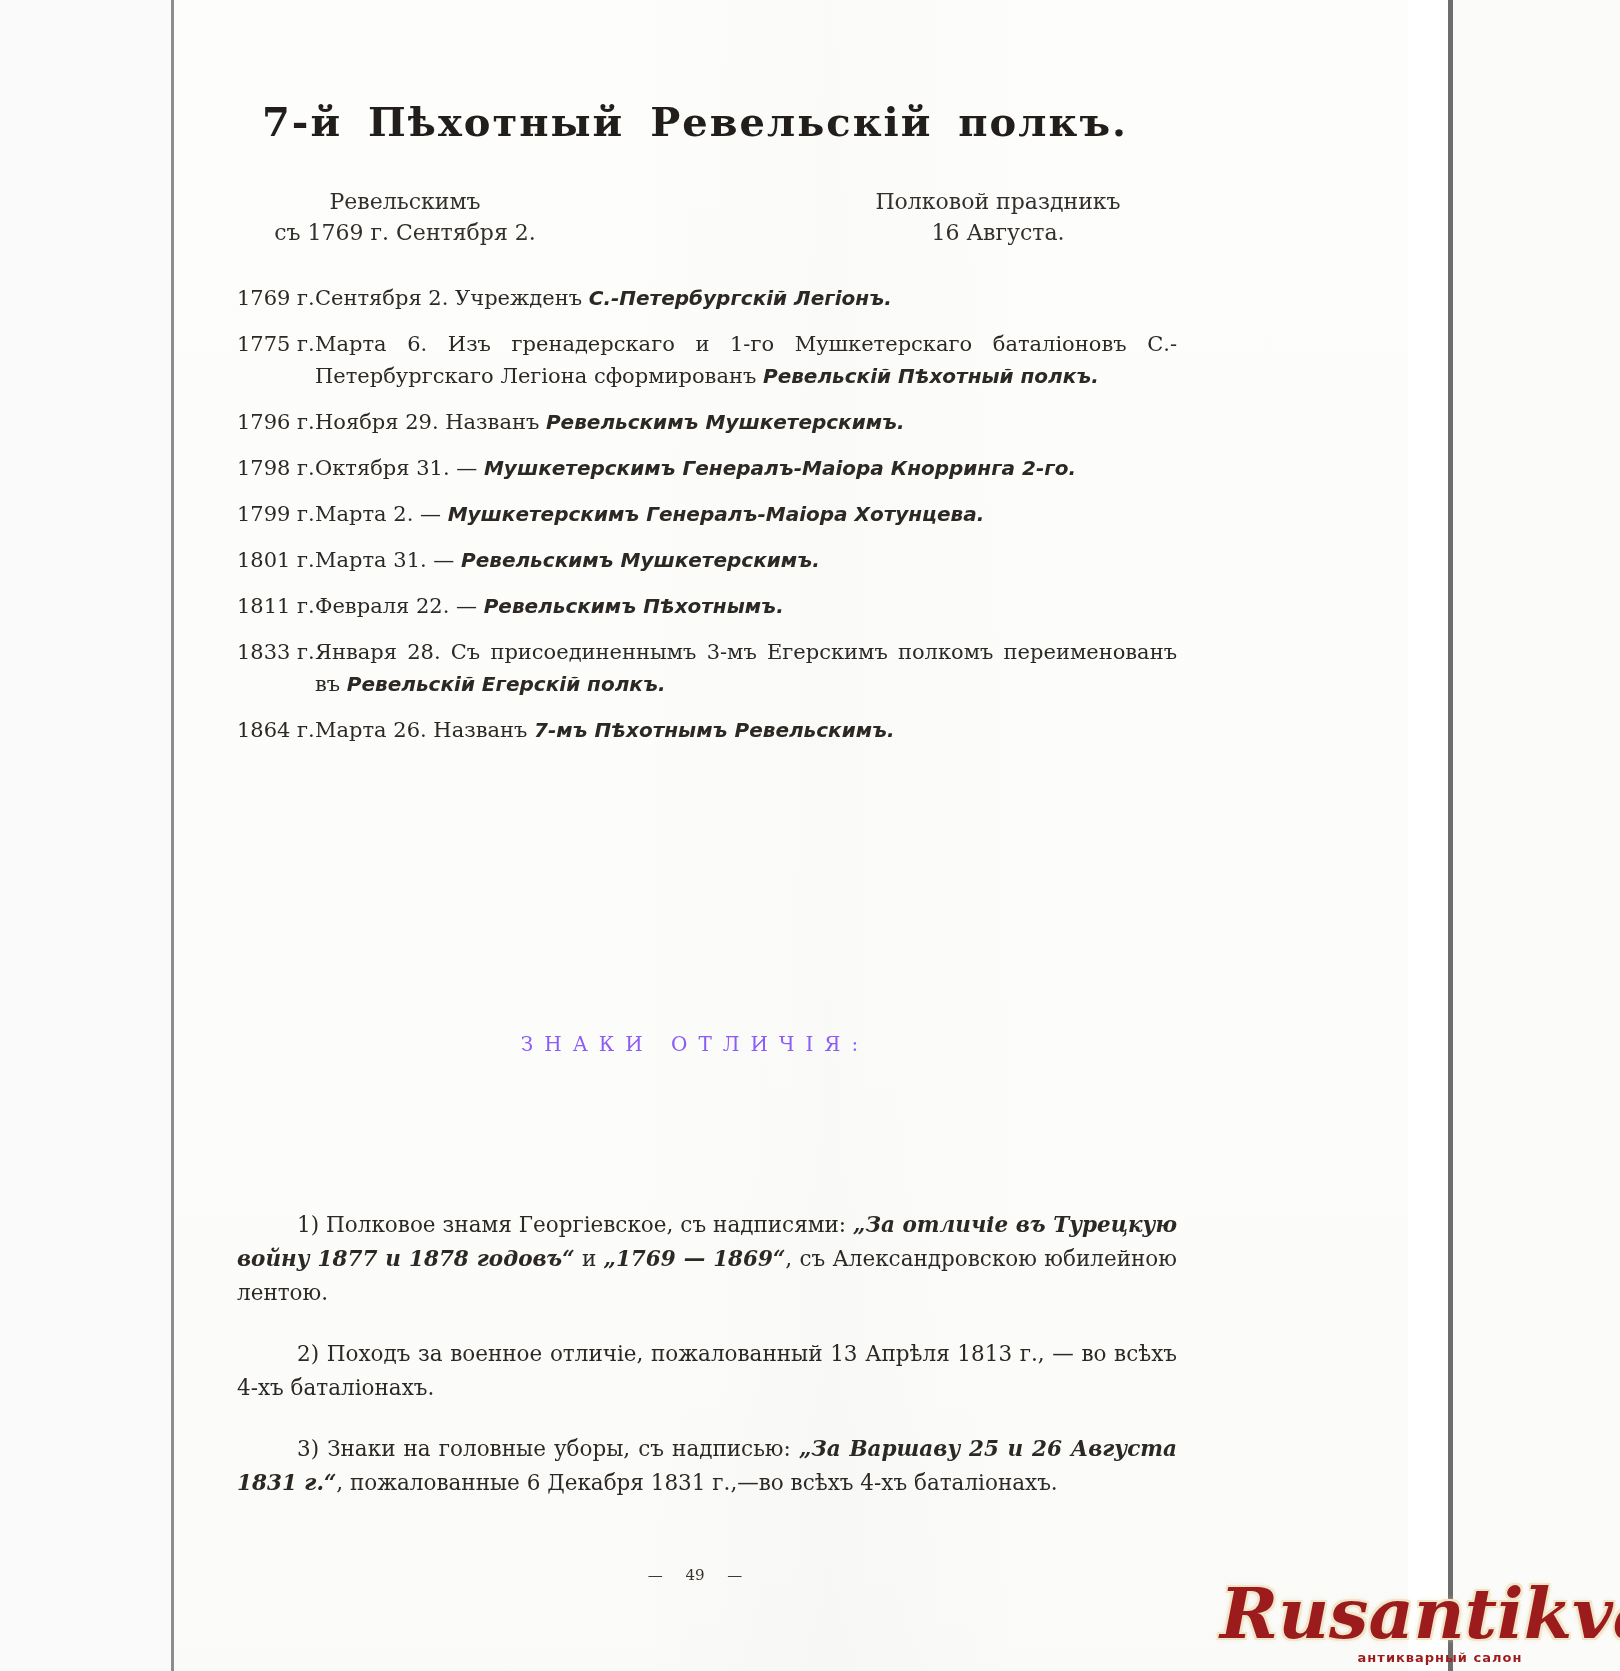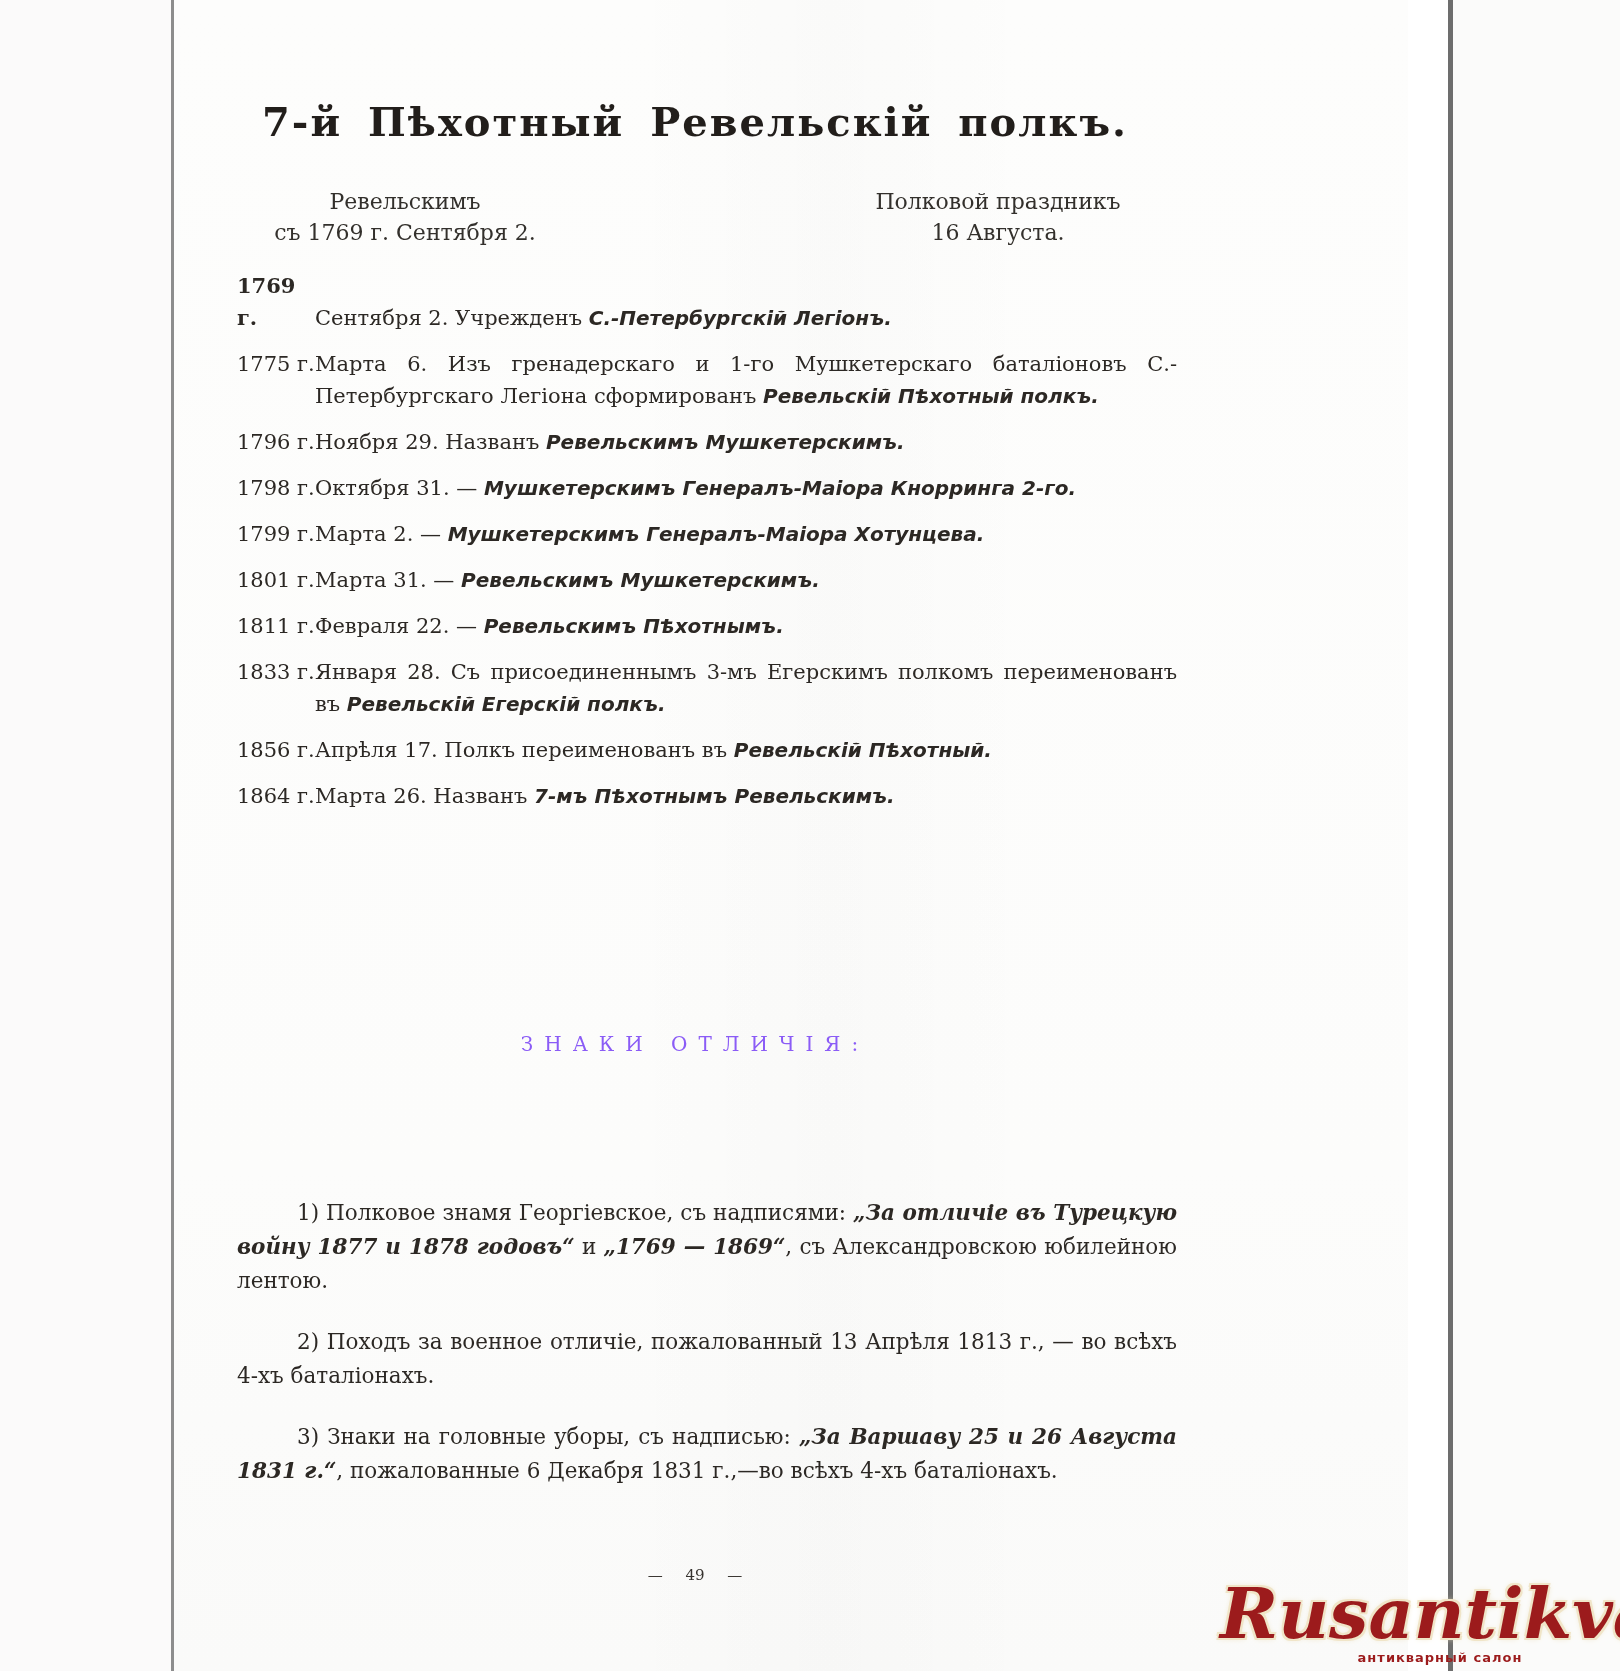--- a/index.html
+++ b/index.html
@@ -32,33 +32,33 @@
   .colhead-left{left:265px;}
   .colhead-right{left:858px;}
 
   .history{position:absolute;left:237px;top:270px;width:940px;font-size:21px;}
   .entry{
     padding-left:78px;text-indent:-78px;
     line-height:32px;margin:0 0 14px 0;
     text-align:justify;text-align-last:left;
   }
   .entry .year{display:inline-block;width:78px;text-indent:0;}
-  .entry .year.bold{font-weight:bold;}
+  .entry .year.bold{font-weight:normal;margin-top:12px;}
 
   .s-r{font-style:normal;}
   .s-it{font-family:"DejaVu Sans", sans-serif;font-style:italic;font-weight:bold;font-size:20px;}
   .s-bi{font-style:italic;font-weight:bold;}
 
   .section-heading{
     position:absolute;left:230px;top:1032px;width:930px;
     text-align:center;font-size:20px;letter-spacing:11px;color:#8b5cf6;
   }
   .distinctions{position:absolute;left:237px;top:1196px;width:940px;font-size:21.5px;}
   .dist-item{
-    margin:0 0 27px 0;text-indent:60px;line-height:34px;
+    margin:12px 0 27px 0;text-indent:60px;line-height:34px;
     text-align:justify;text-align-last:left;
   }
   .page-number{
     position:absolute;left:230px;top:1566px;width:930px;
     text-align:center;font-size:15px;word-spacing:18px;color:#36322e;
   }
   .watermark{
     position:absolute;right:4px;bottom:2px;width:440px;
     text-align:center;z-index:5;
   }
@@ -104,21 +104,20 @@
 
   <div class="history">
       <div class="entry"><span class="year bold">1769 г.</span><span class="s-r">Сентября 2. Учрежденъ </span><span class="s-it">С.-Петербургскій Легіонъ.</span></div>
       <div class="entry"><span class="year">1775 г.</span><span class="s-r">Марта 6. Изъ гренадерскаго и 1-го Мушкетерскаго баталіоновъ С.-Петербургскаго Легіона сформированъ </span><span class="s-it">Ревельскій Пѣхотный полкъ.</span></div>
       <div class="entry"><span class="year">1796 г.</span><span class="s-r">Ноября 29. Названъ </span><span class="s-it">Ревельскимъ Мушкетерскимъ.</span></div>
       <div class="entry"><span class="year">1798 г.</span><span class="s-r">Октября 31. — </span><span class="s-it">Мушкетерскимъ Генералъ-Маіора Кнорринга 2-го.</span></div>
       <div class="entry"><span class="year">1799 г.</span><span class="s-r">Марта 2. — </span><span class="s-it">Мушкетерскимъ Генералъ-Маіора Хотунцева.</span></div>
       <div class="entry"><span class="year">1801 г.</span><span class="s-r">Марта 31. — </span><span class="s-it">Ревельскимъ Мушкетерскимъ.</span></div>
       <div class="entry"><span class="year">1811 г.</span><span class="s-r">Февраля 22. — </span><span class="s-it">Ревельскимъ Пѣхотнымъ.</span></div>
       <div class="entry"><span class="year">1833 г.</span><span class="s-r">Января 28. Съ присоединеннымъ 3-мъ Егерскимъ полкомъ переименованъ въ </span><span class="s-it">Ревельскій Егерскій полкъ.</span></div>
-      <div class="entry"><span class="year">1856 г.</span><span class="s-r">Апрѣля 17. Полкъ переименованъ въ </span><span class="s-it">Ревельскій Пѣхотный.</span></div>
       <div class="entry"><span class="year">1864 г.</span><span class="s-r">Марта 26. Названъ </span><span class="s-it">7-мъ Пѣхотнымъ Ревельскимъ.</span></div>
     </div>
 
   <div class="section-heading">ЗНАКИ ОТЛИЧІЯ:</div>
 
   <div class="distinctions">
       <div class="dist-item"><span class="s-r">1) Полковое знамя Георгіевское, съ надписями: </span><span class="s-bi">„За отличіе въ Турецкую войну 1877 и 1878 годовъ“</span><span class="s-r"> и </span><span class="s-bi">„1769 — 1869“</span><span class="s-r">, съ Александровскою юбилейною лентою.</span></div>
       <div class="dist-item"><span class="s-r">2) Походъ за военное отличіе, пожалованный 13 Апрѣля 1813 г., — во всѣхъ 4-хъ баталіонахъ.</span></div>
       <div class="dist-item"><span class="s-r">3) Знаки на головные уборы, съ надписью: </span><span class="s-bi">„За Варшаву 25 и 26 Августа 1831 г.“</span><span class="s-r">, пожалованные 6 Декабря 1831 г.,—во всѣхъ 4-хъ баталіонахъ.</span></div>
     </div>

